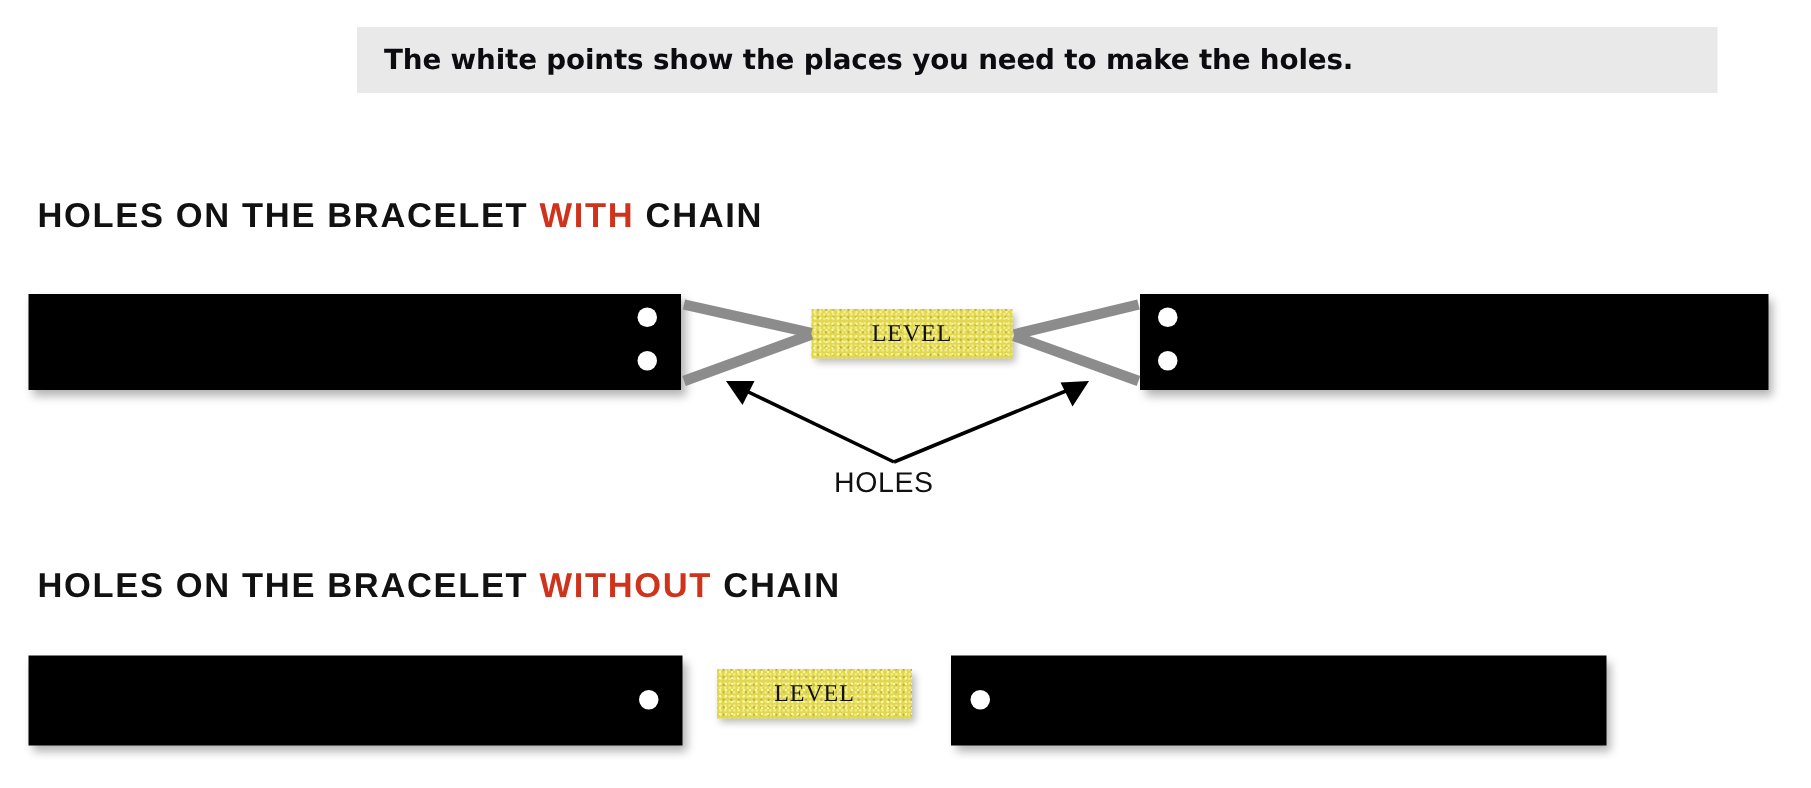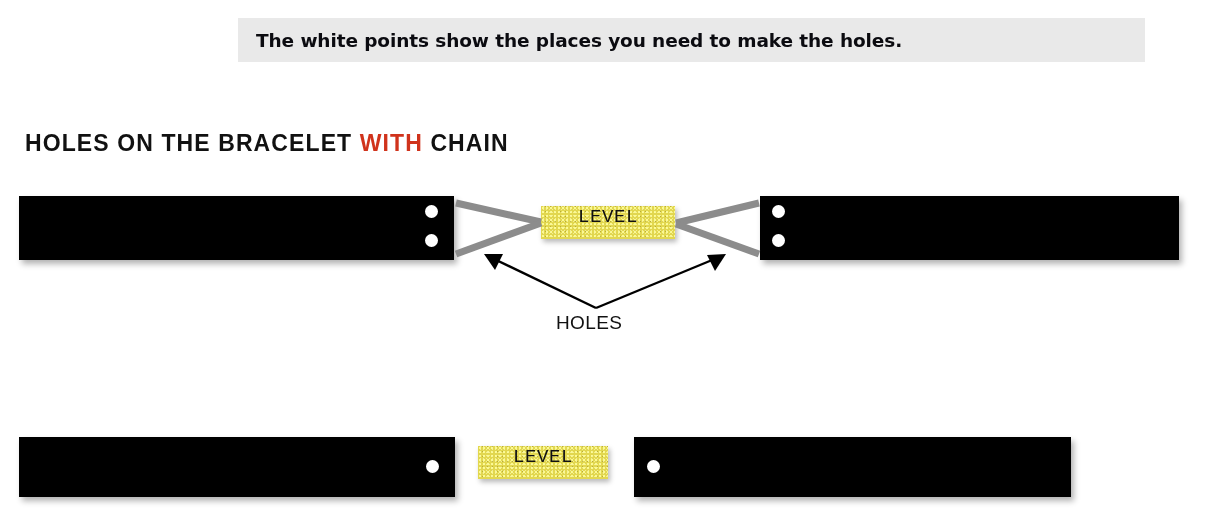--- a/index.html
+++ b/index.html
@@ -96,24 +96,25 @@
   #hole-tl-2 { left: 406px; top: 38px; width: 13px; height: 13px; }
   #hole-tr-1 { left: 12px;  top: 9px;  width: 13px; height: 13px; }
   #hole-tr-2 { left: 12px;  top: 38px; width: 13px; height: 13px; }
   #hole-bl-1 { left: 407px; top: 23px; width: 13px; height: 13px; }
   #hole-br-1 { left: 13px;  top: 23px; width: 13px; height: 13px; }
 
   
   .level-label {
     position: absolute;
     display: flex;
+    align-items: center;
     justify-content: center;
     color: #111111;
-    font-family: Liberation Mono, monospace;
-    font-size: 19px;
+    font-family: Liberation Serif, serif;
+    font-size: 16px;
     letter-spacing: 0.6px;
     box-shadow: 2px 3px 5px rgba(0,0,0,0.28);
     background-color: #e2d74f;
     background-image:
       radial-gradient(rgba(255,255,160,0.85) 0.9px, transparent 1px),
       radial-gradient(rgba(150,140,40,0.55) 0.9px, transparent 1px),
       radial-gradient(rgba(255,255,210,0.55) 0.7px, transparent 1px);
     background-size: 4px 4px, 5px 5px, 3px 3px;
     background-position: 0 0, 2px 3px, 1px 2px;
   }
@@ -186,20 +187,23 @@
     <polygon fill="#000000" points="484,254 503,254 495,270"></polygon>
 
     <g stroke="#000000" stroke-width="2.4" fill="none">
       <line x1="596" y1="308" x2="717" y2="258"></line>
     </g>
     <polygon fill="#000000" points="726,254 707,255 715,271"></polygon>
   </svg>
 
   <div id="chains-caption">HOLES</div>
 
+  <div class="heading" id="heading-without">
+    <span class="plain">HOLES ON THE BRACELET </span><span class="hl">WITHOUT</span><span class="plain"> CHAIN</span>
+  </div>
 
   <div class="strip" id="strip-bottom-left">
     <div class="hole" id="hole-bl-1"></div>
   </div>
 
   <div class="level-label" id="level-bottom">
     <span>LEVEL</span>
   </div>
 
   <div class="strip" id="strip-bottom-right">

